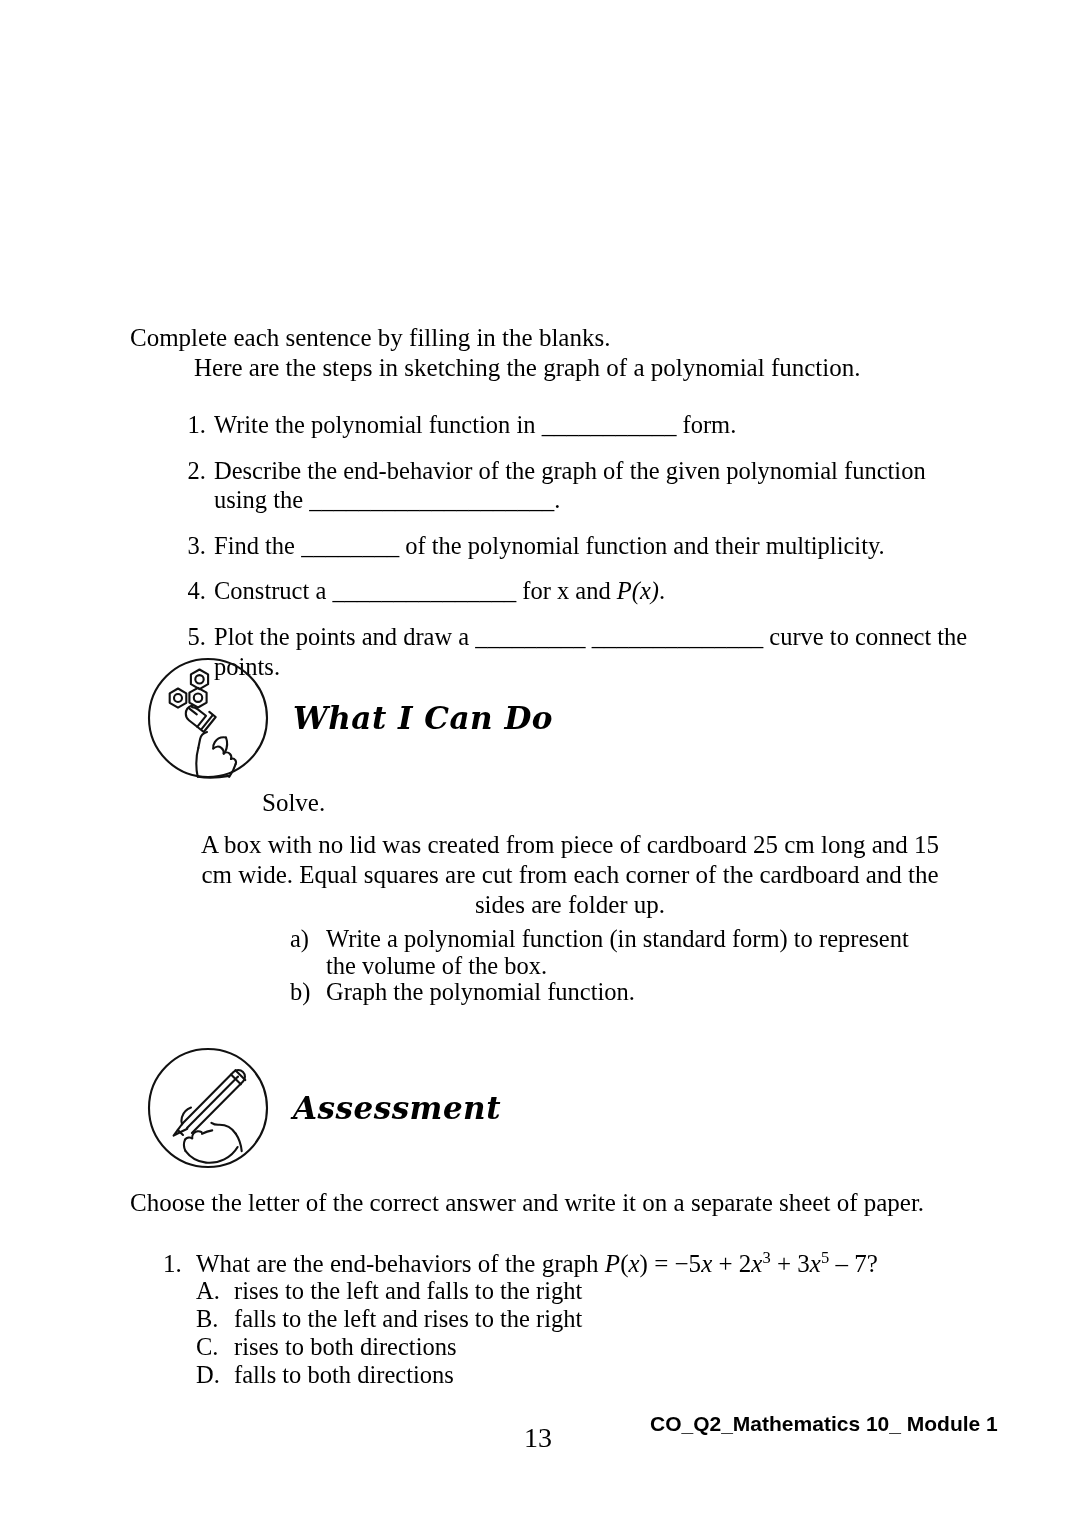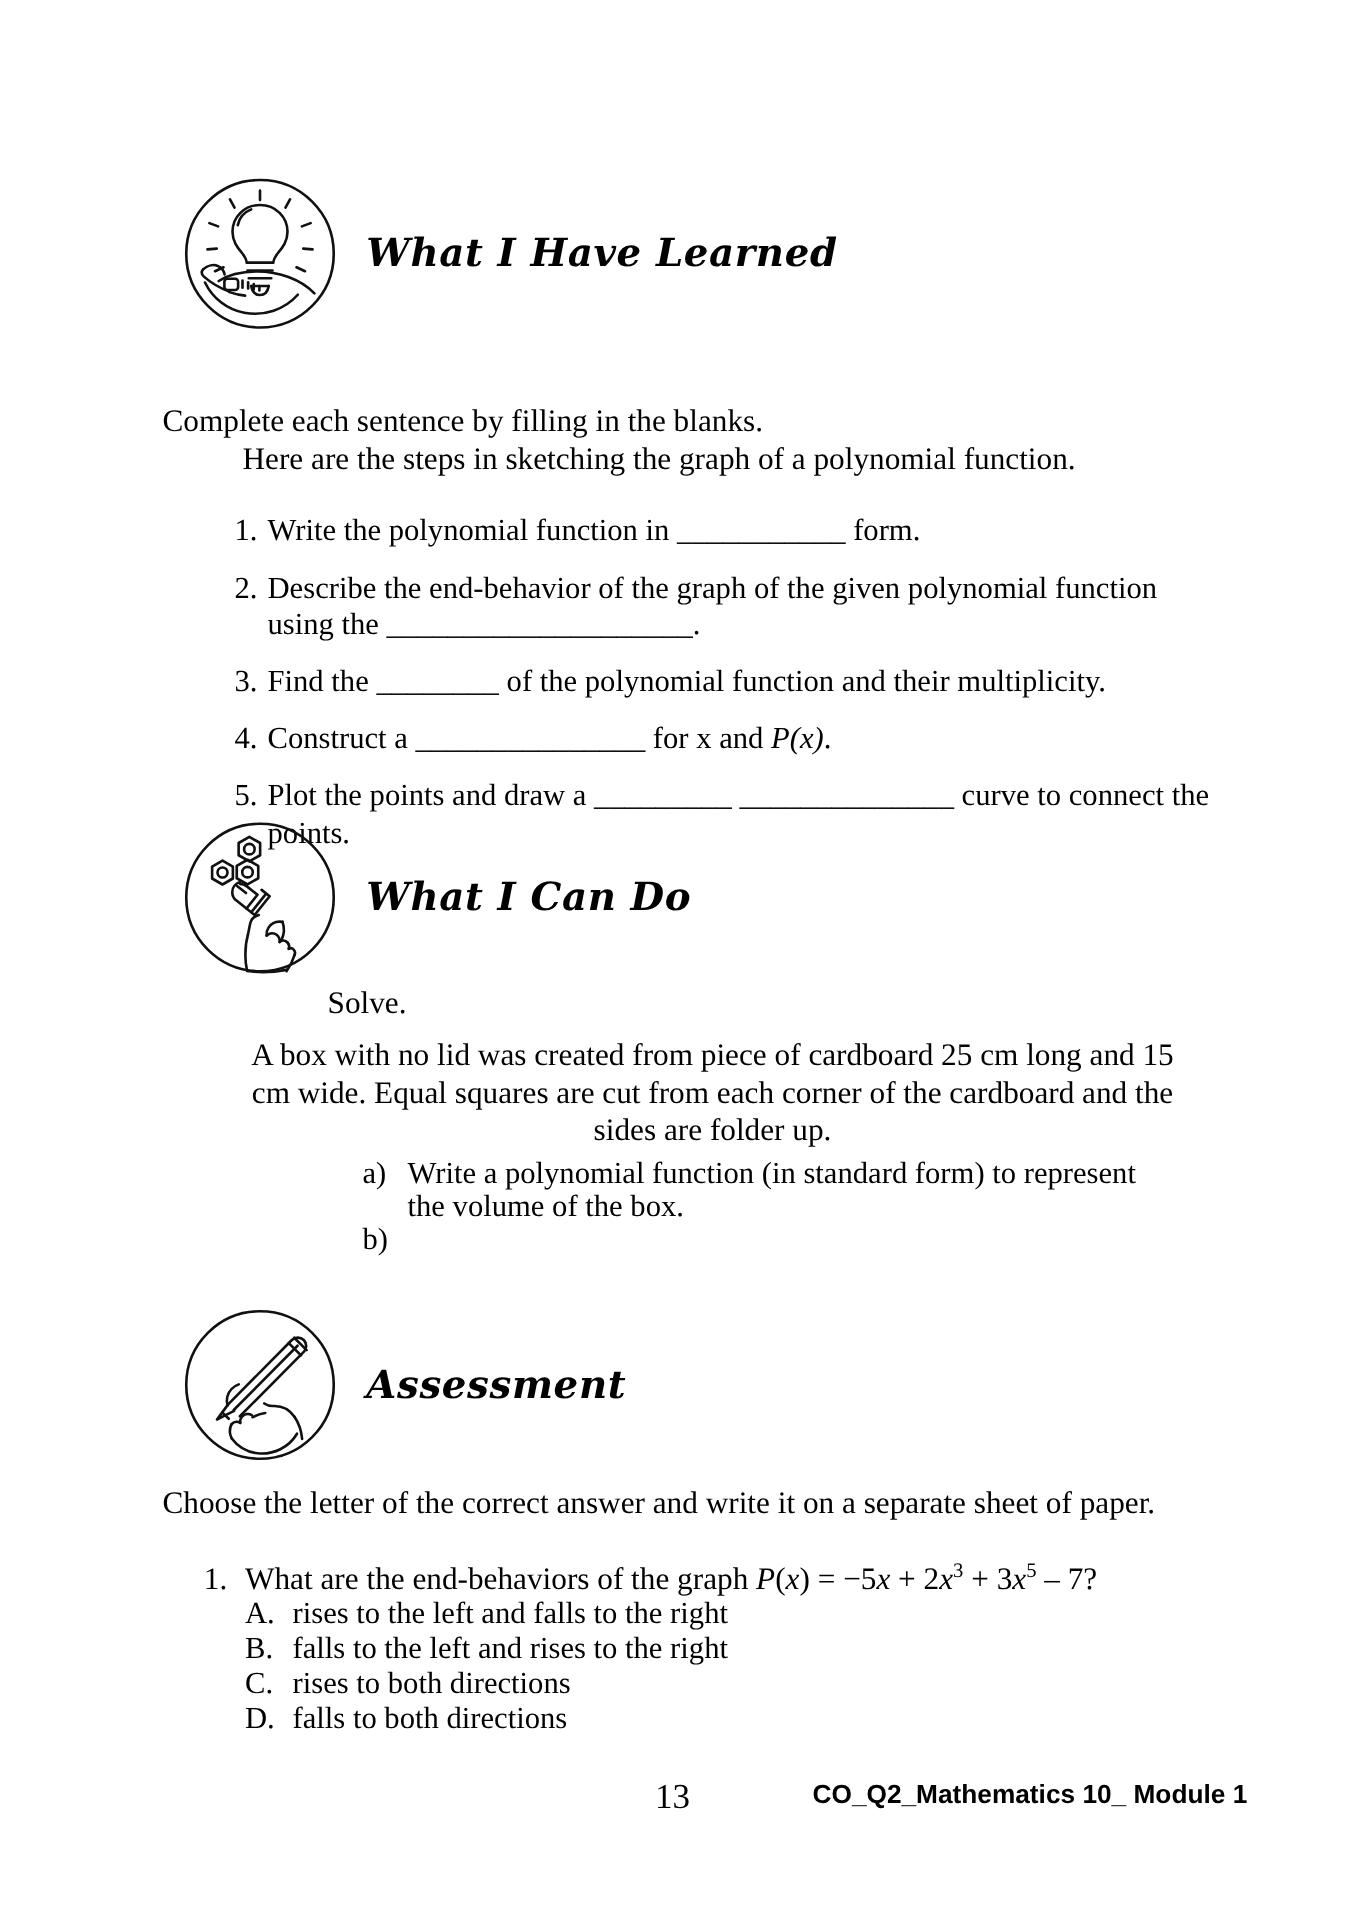--- a/index.html
+++ b/index.html
@@ -121,54 +121,27 @@
     left: 524px; top: 1422px;
     font-size: 28px;
   }
   .footer-module {
     position: absolute;
     left: 650px; top: 1412px;
     font-family: "Liberation Sans", sans-serif;
     font-weight: bold;
     font-size: 21px;
     white-space: nowrap;
-    margin-top: 12px;
   }
 </style>
 </head>
 <body>
 
 <div class="page">
 
-  <div class="section-head" style="left:145px; top:140px;">
-    <div class="section-icon">
-      <svg viewBox="0 0 126 126" fill="none" stroke="#111" stroke-width="2.1" stroke-linecap="round" stroke-linejoin="round">
-        <circle cx="63" cy="63" r="59"></circle>
-
-        <path d="M63 24c-12.5 0-22 9.6-22 21.4 0 7.6 4 12.6 7.3 16.6 2.4 2.9 3.8 5.2 4.2 8.2h21c.4-3 1.8-5.3 4.2-8.2C81 58 85 53 85 45.4 85 33.6 75.5 24 63 24z"></path>
-        <path d="M56 27.5c-5.6 2.2-9.6 6.6-10.8 12.6"></path>
-
-        <path d="M52.5 70.2h21M53 76.4h20M54 82.6h18M56 88.8h14"></path>
-        <path d="M56 88.8c.8 4.6 3.3 7.2 7 7.2s6.2-2.6 7-7.2"></path>
-
-        <path d="M63 12.5v7.5M39 19.5l3.6 6.6M87 19.5l-3.6 6.6M22.5 38.5l7 2.6M103.5 38.5l-7 2.6M21 59.5l7.4-.6M105 59.5l-7.4-.6M27 77l6.8-3.2M99 77l-6.8-3.2"></path>
-
-        <path d="M17.5 75.5c3.6-3.2 8.4-4.3 12-2.6 2.6 1.2 4.6 3.8 5.2 6.6"></path>
-        <path d="M17.5 75.5c-1.6 1.6-1.4 4 .4 5.6 4.4 3.9 12 9 20.6 12.2"></path>
-        <path d="M30 84.8c7.5-5 18.5-7.6 30.5-7.6 18 0 35.5 6.6 46 17.5"></path>
-        <path d="M38.5 93.7c4 1.4 8.3 2.4 12.6 2.8"></path>
-
-        <rect x="34.5" y="83" width="11" height="9" rx="2.4"></rect>
-        <path d="M49 84.5v5.6M53.5 85.8v5M58 87.2v4.4M62.5 88.8v3.6"></path>
-
-        <path d="M19 86c6 12.5 17.6 21.6 31.4 24.2 16 3 32.4-2.6 42.8-14.4"></path>
-      </svg>
-    </div>
-    <div class="section-title">What I Have Learned</div>
-  </div>
 
   <div class="txt lead">
     <div>Complete each sentence by filling in the blanks.</div>
     <div class="indent-line">Here are the steps in sketching the graph of a polynomial function.</div>
   </div>
 
   <ol class="steps">
     <li>
       <span>Write the polynomial function in </span><span class="blank">___________</span><span> form.</span>
     </li>
@@ -221,20 +194,21 @@
   <div class="txt solve">Solve.</div>
   <div class="txt boxpara">A box with no lid was created from piece of cardboard 25 cm long and 15 cm wide. Equal squares are cut from each corner of the cardboard and the sides are folder up.</div>
 
   <ol class="ab">
     <li>
       <span class="mk">a)</span>
       <span>Write a polynomial function (in standard form) to represent the volume of the box.</span>
     </li>
     <li>
       <span class="mk">b)</span>
+      <span>Graph the polynomial function.</span>
     </li>
   </ol>
 
   <div class="section-head" style="left:145px; top:1045px;">
     <div class="section-icon">
       <svg viewBox="0 0 126 126" fill="none" stroke="#111" stroke-width="2.1" stroke-linecap="round" stroke-linejoin="round">
         <circle cx="63" cy="63" r="59"></circle>
 
         <path d="M37.5 78.5L88.5 27c2.6-2.6 6.9-2.6 9.5 0 2.6 2.6 2.6 6.9 0 9.5L46.9 88"></path>
         <path d="M42 83l51-51.4"></path>

